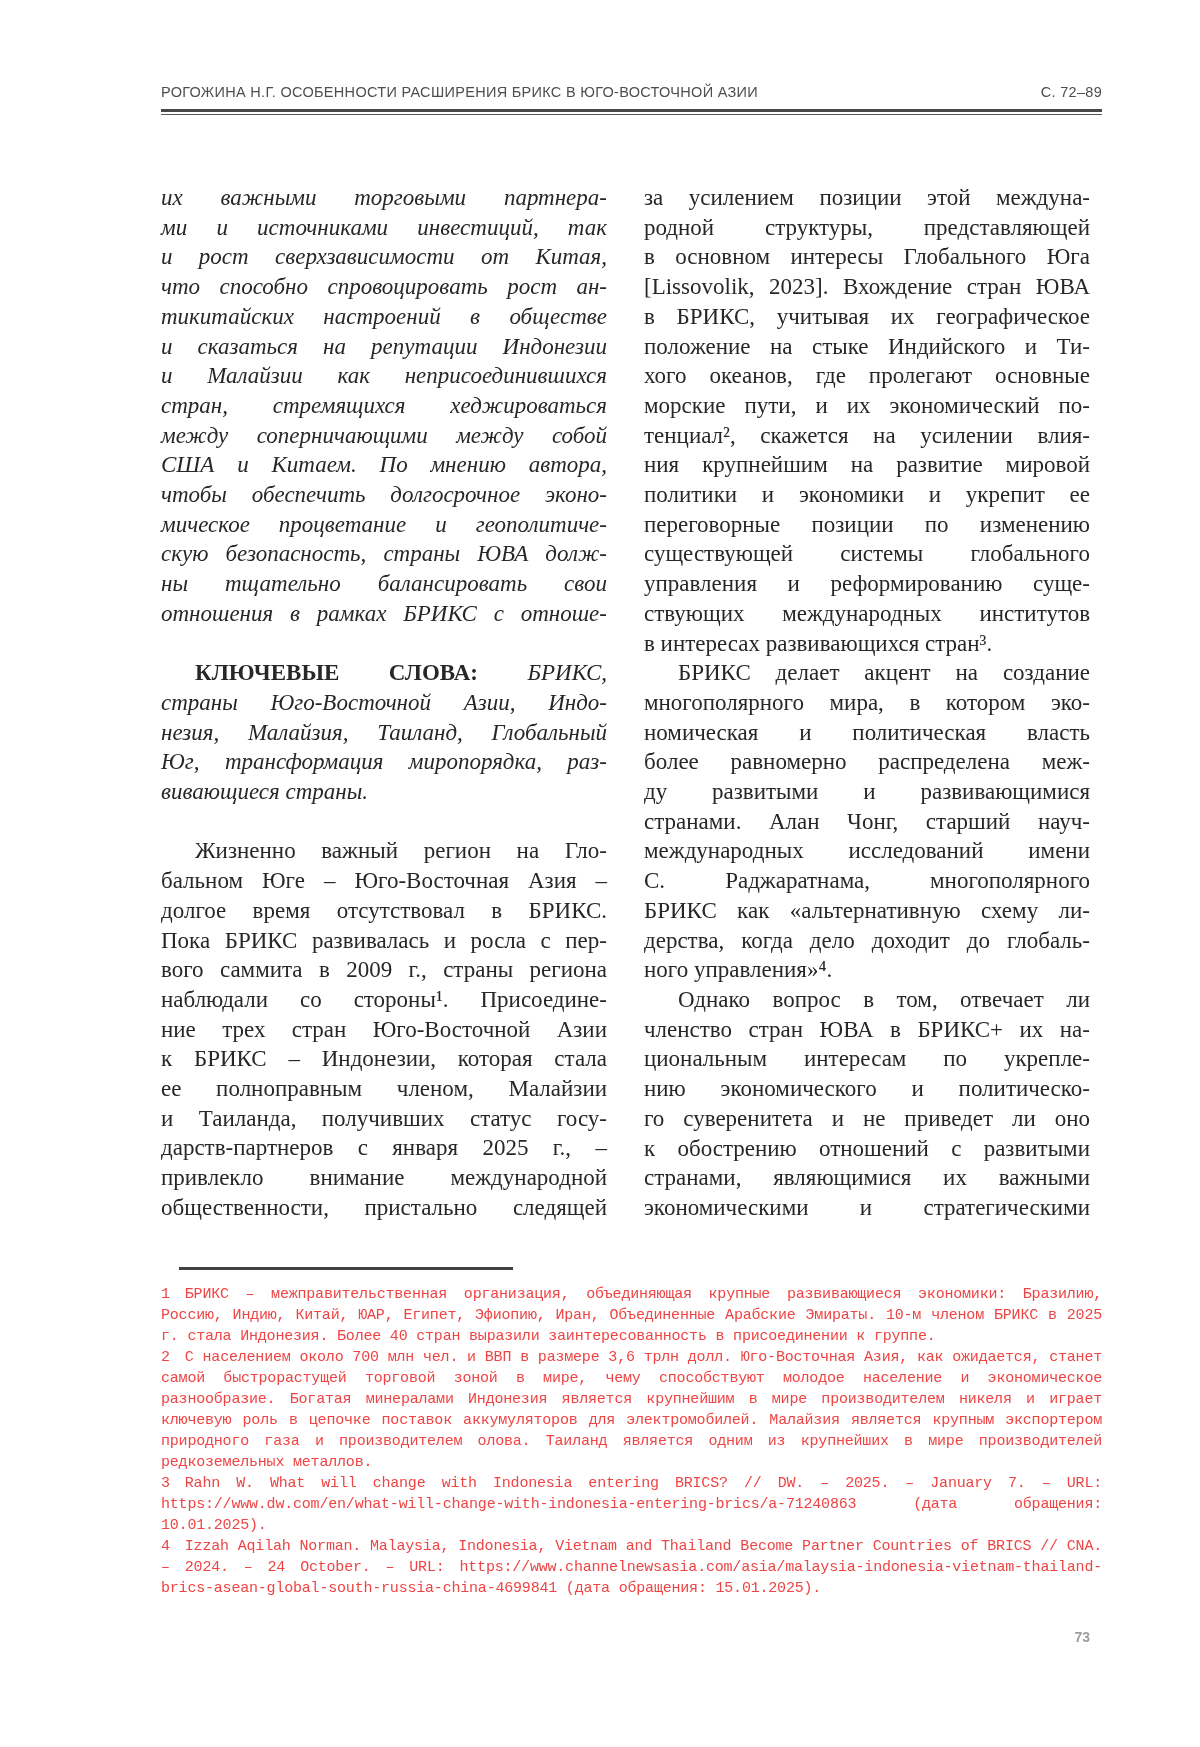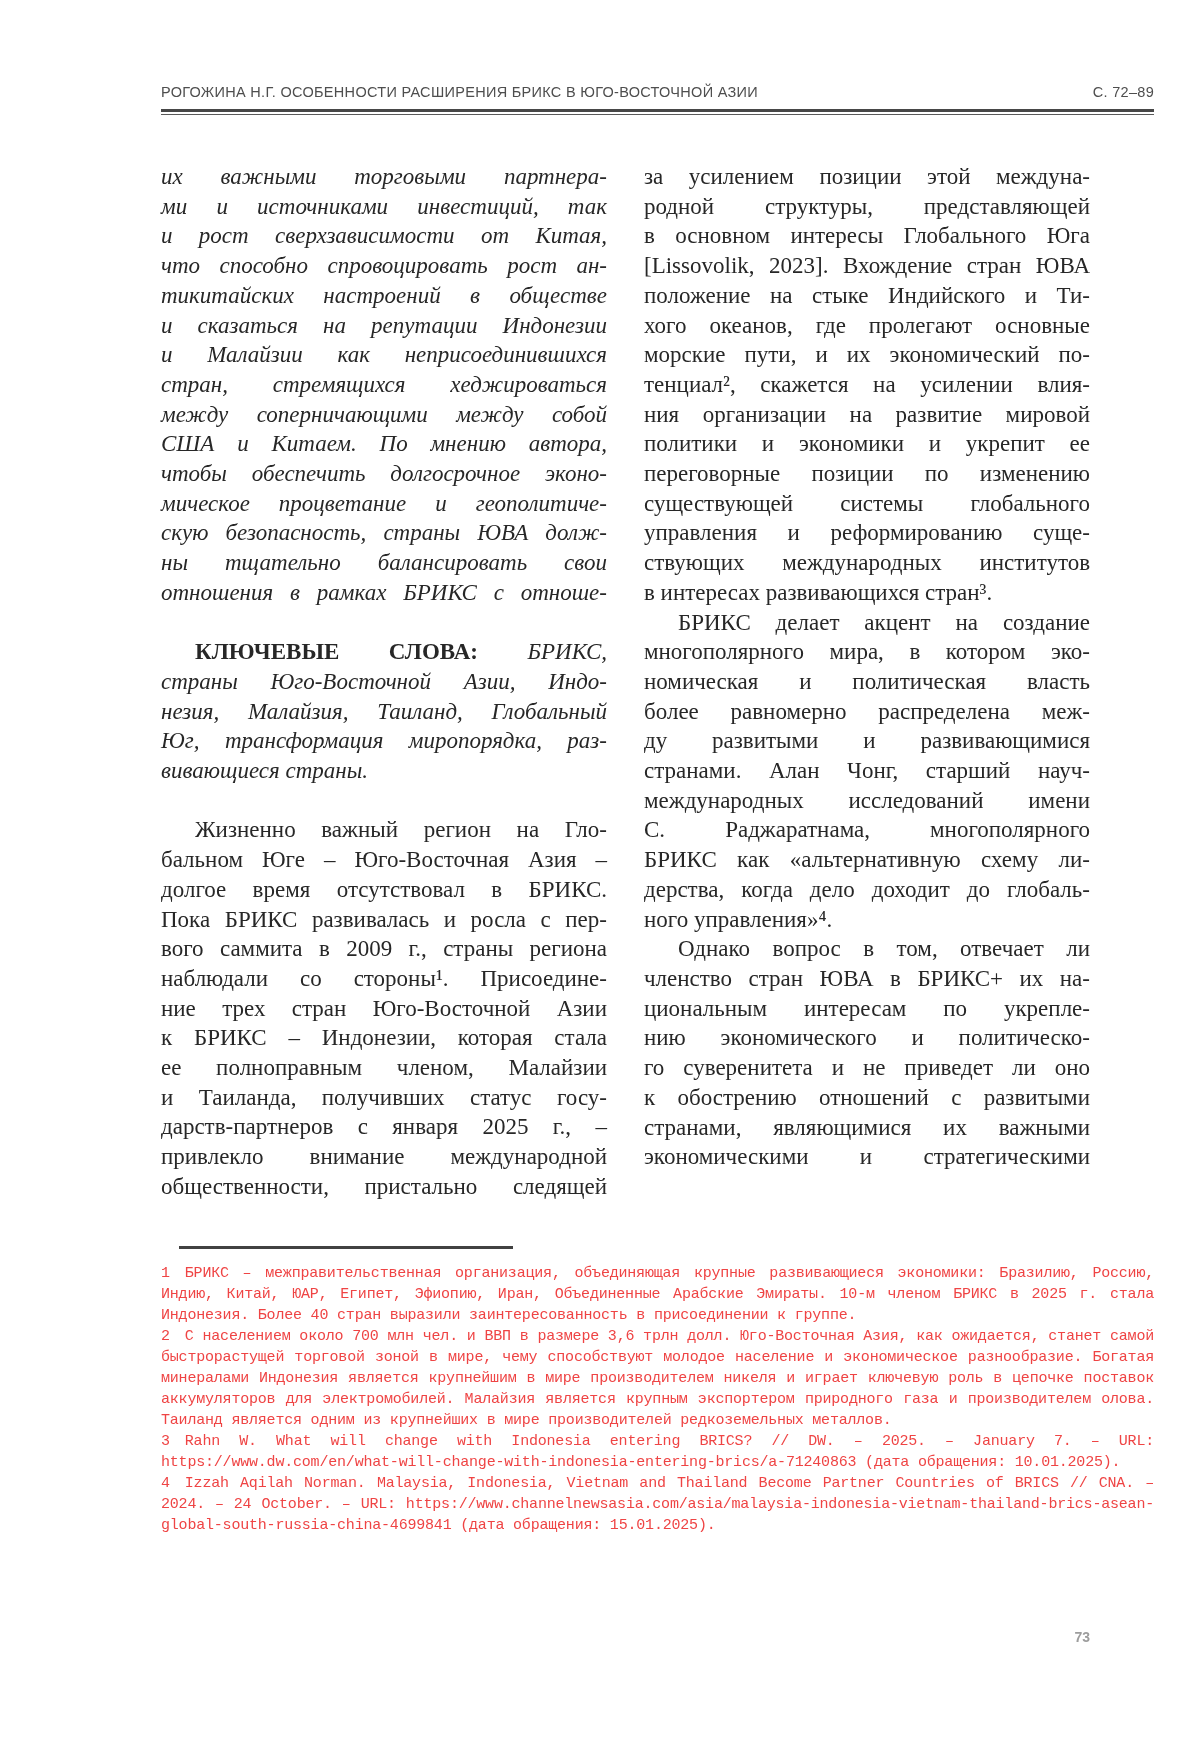--- a/index.html
+++ b/index.html
@@ -1,32 +1,32 @@
 <!DOCTYPE html>
 <html><head>
 <meta charset="utf-8">
 <style>
   html,body { margin:0; padding:0; background:#ffffff; }
   .page {
     position:relative; width:1200px; height:1747px; background:#ffffff;
-    box-sizing:border-box; padding:84px 46px 0 161px;
+    box-sizing:border-box; padding:84px 98px 0 161px;
     font-family:"Liberation Serif", serif; color:#272727;
     overflow:hidden;
   }
   .running-header {
     display:flex; justify-content:space-between; align-items:baseline;
     font-family:"Liberation Sans", sans-serif; font-size:14.5px;
     color:#4e4e4e; letter-spacing:0.3px;
   }
   .header-rule {
     margin-top:9px; height:2px;
     border-top:3px solid #474747; border-bottom:1px solid #5a5a5a;
   }
   .columns { display:flex; gap:37px; margin-top:47px; }
-  .col { width:446px; font-size:23px; line-height:29.7px; }
+  .col { width:446px; font-size:23px; line-height:29.7px;margin-top:21px; }
   .line { text-align:justify; text-align-last:justify; -moz-text-align-last:justify; }
   .line.last { text-align-last:left; -moz-text-align-last:left; }
   .para.indent > .line.first { padding-left:34px; }
   .kw-first { padding-left:34px; }
   .italic { font-style:italic; }
   .kw-label { font-weight:bold; font-style:normal; }
   .spacer { height:29.7px; }
   .footnote-rule {
     margin-top:44px; margin-left:18px; width:334px;
     border-top:3px solid #414141;
@@ -106,25 +106,26 @@
           <div class="line">общественности, пристально следящей</div>
         </div>
     </div>
 
     <div class="col">
       <div class="para">
           <div class="line first">за усилением позиции этой междуна-</div>
           <div class="line">родной структуры, представляющей</div>
           <div class="line">в основном интересы Глобального Юга</div>
           <div class="line">[Lissovolik, 2023]. Вхождение стран ЮВА</div>
+          <div class="line">в БРИКС, учитывая их географическое</div>
           <div class="line">положение на стыке Индийского и Ти-</div>
           <div class="line">хого океанов, где пролегают основные</div>
           <div class="line">морские пути, и их экономический по-</div>
           <div class="line">тенциал², скажется на усилении влия-</div>
-          <div class="line">ния организации на развитие мировой</div>
+          <div class="line">ния крупнейшим на развитие мировой</div>
           <div class="line">политики и экономики и укрепит ее</div>
           <div class="line">переговорные позиции по изменению</div>
           <div class="line">существующей системы глобального</div>
           <div class="line">управления и реформированию суще-</div>
           <div class="line">ствующих международных институтов</div>
           <div class="line last">в интересах развивающихся стран³.</div>
         </div>
       <div class="para indent">
           <div class="line first">БРИКС делает акцент на создание</div>
           <div class="line">многополярного мира, в котором эко-</div>

